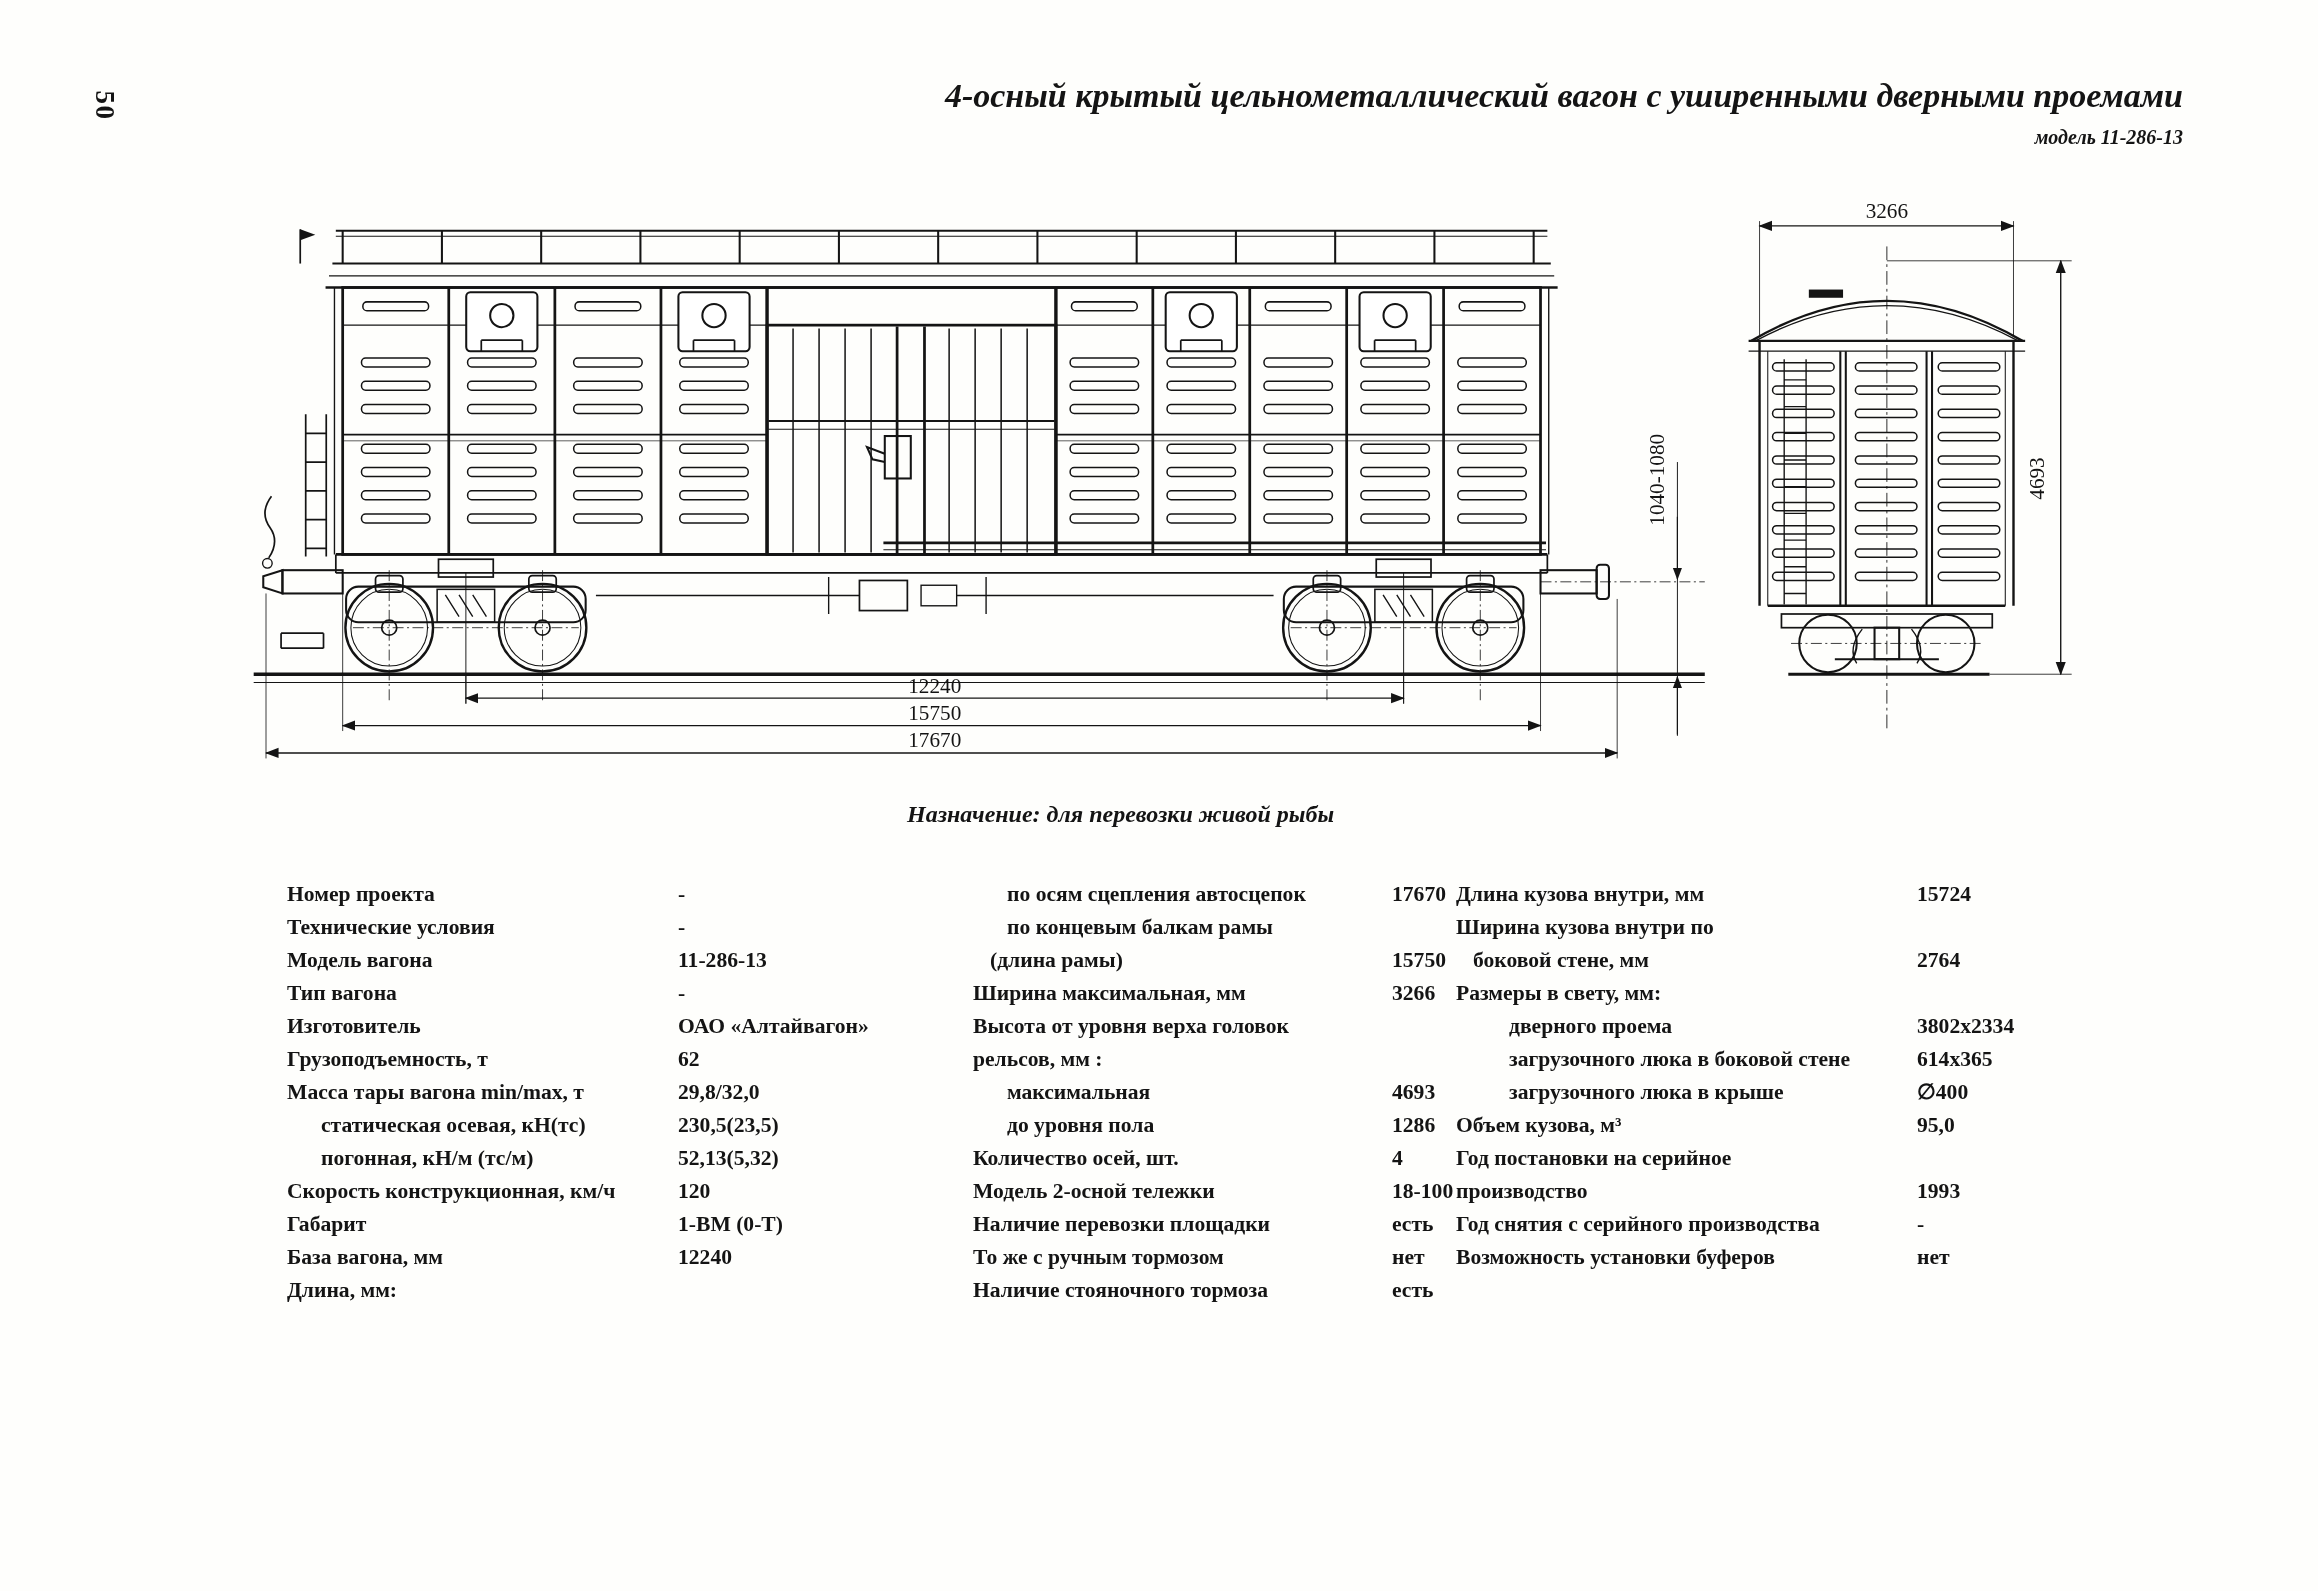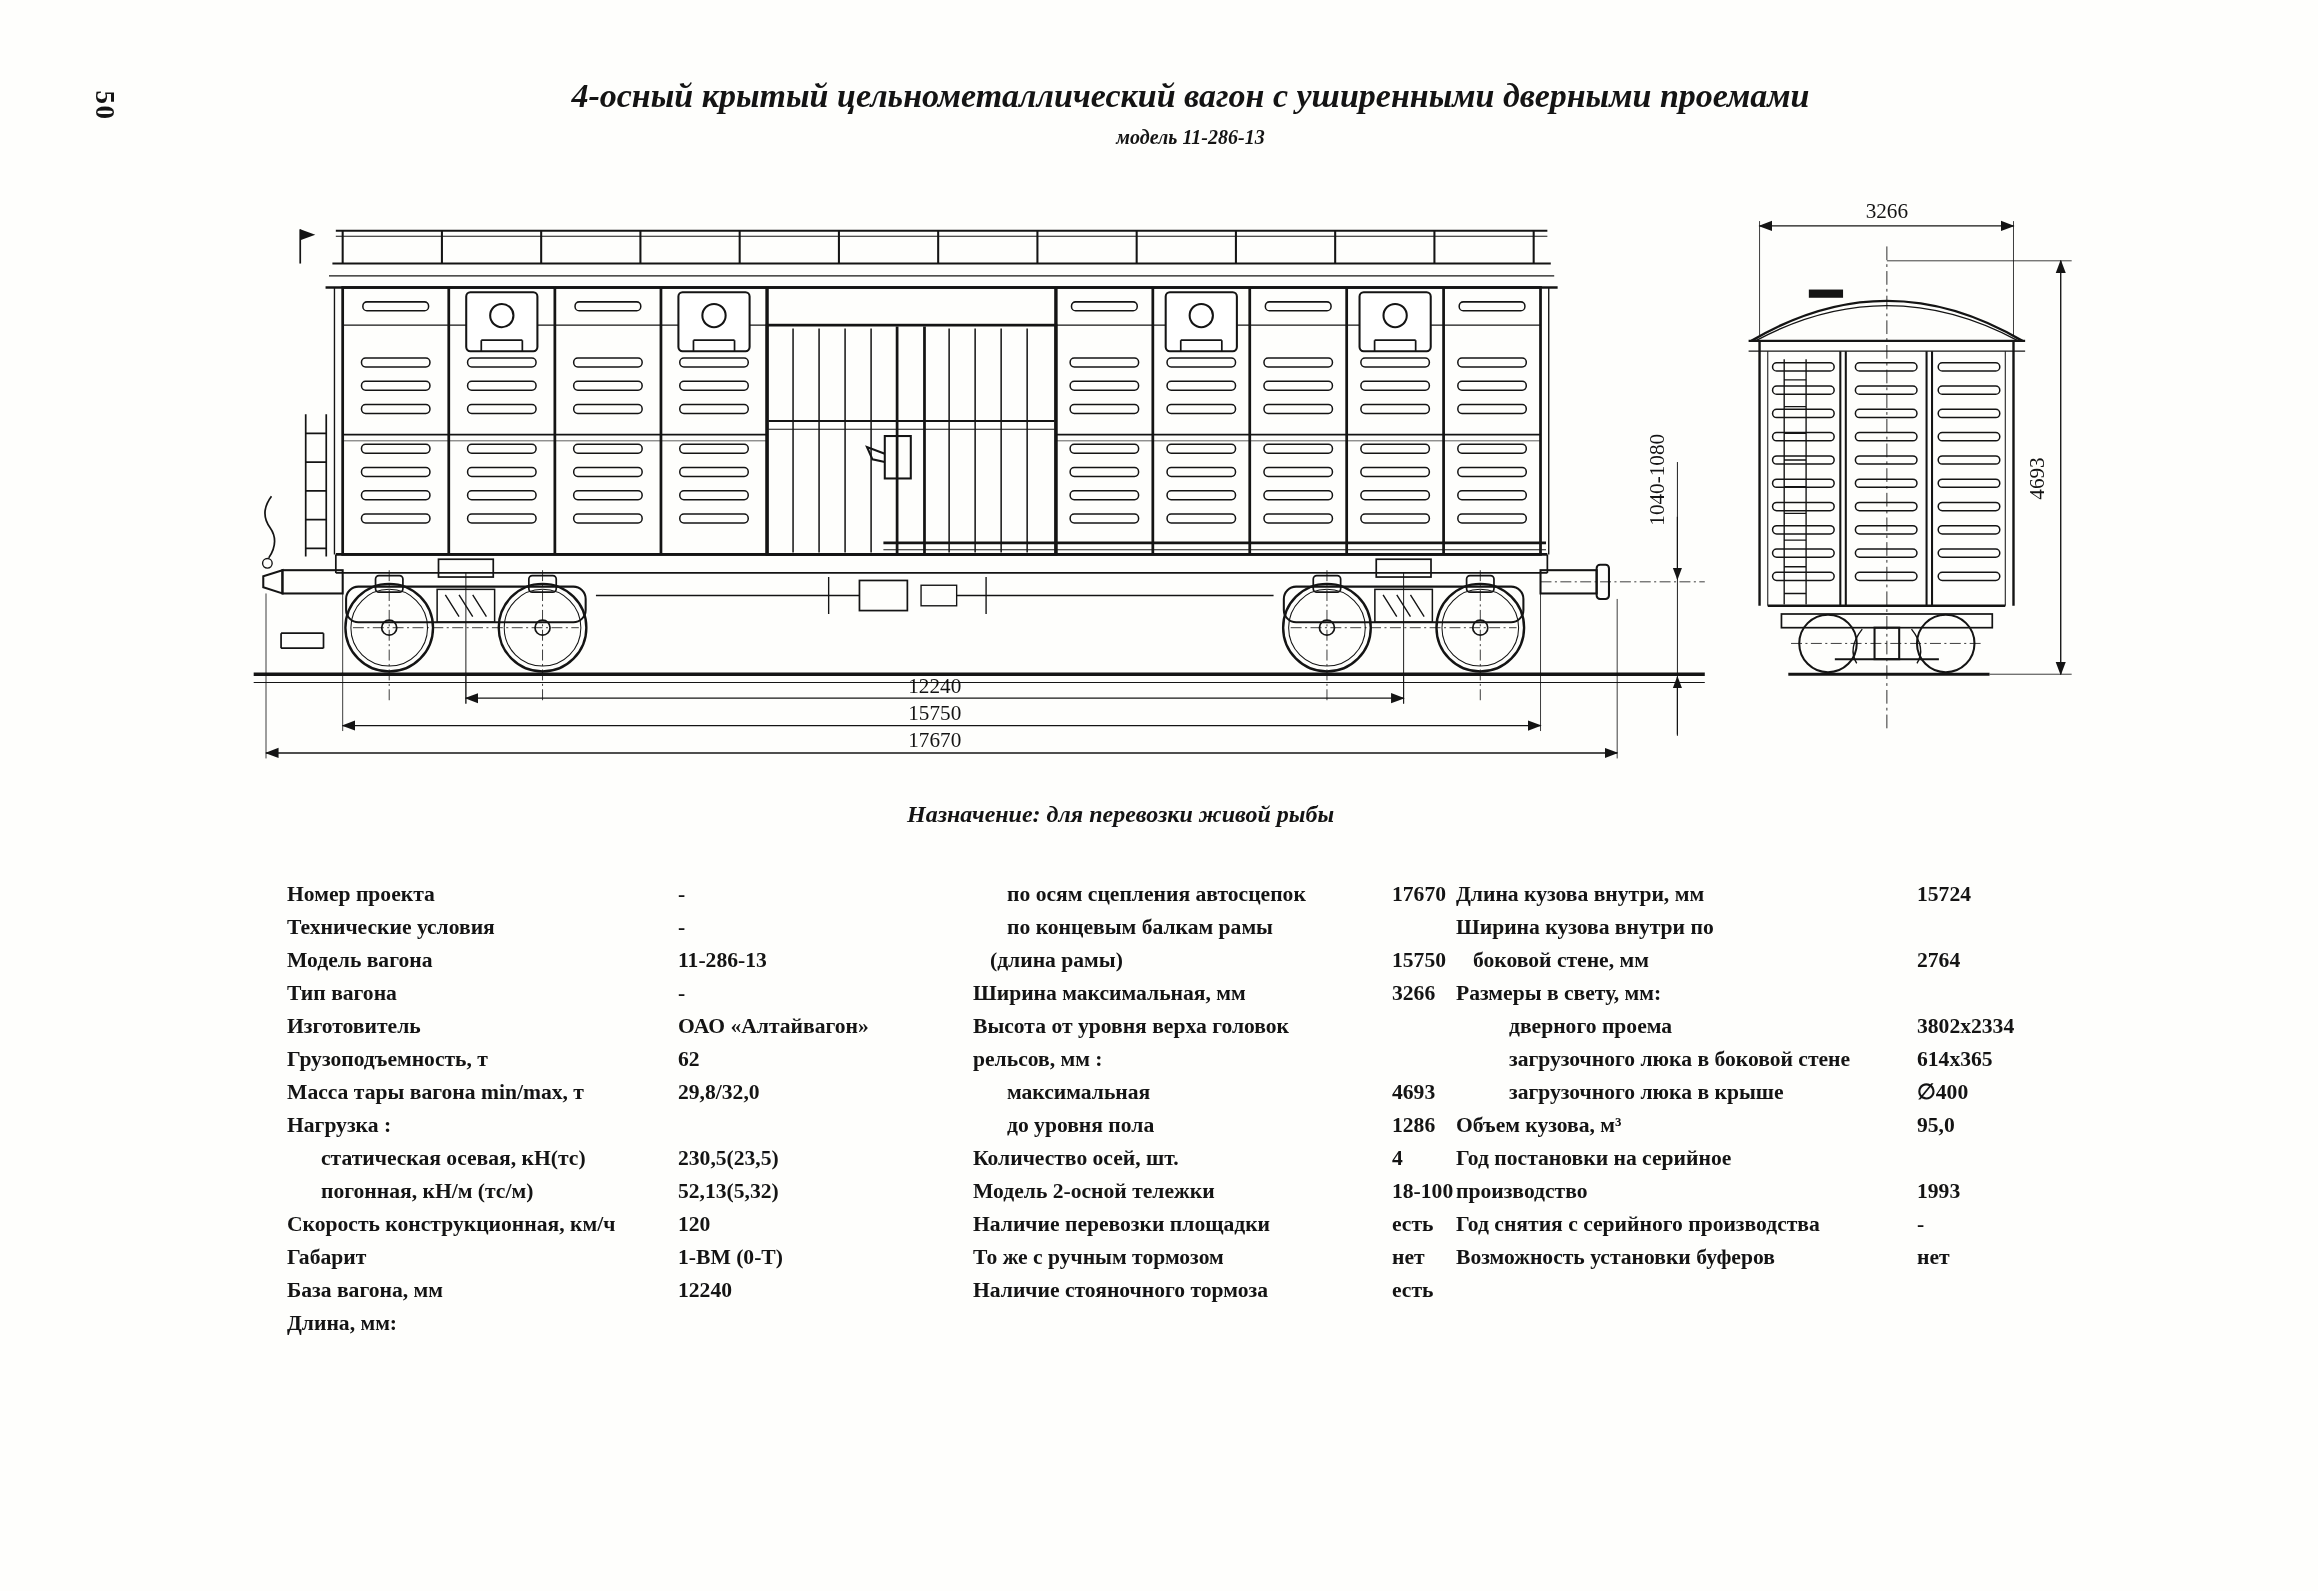--- a/index.html
+++ b/index.html
@@ -1,20 +1,20 @@
 <!DOCTYPE html>
 <html style="font-size:11px"><head>
 <meta charset="utf-8">
 <style>
   html,body{margin:0;padding:0;background:#e8e8e4;}
   .page{position:relative;width:2319px;height:1591px;background:#fefefc;overflow:hidden;
         font-family:"Liberation Serif",serif;color:#141414;}
   .page-number{position:absolute;left:90px;top:90px;font-size:27px;font-weight:bold;
         transform:rotate(90deg);letter-spacing:1.4px;}
-  .title{position:absolute;left:198px;top:77px;width:1985px;text-align:center;
+  .title{position:absolute;left:198px;top:77px;width:1985px;text-align:right;
         font-style:italic;font-weight:bold;}
   .title-line1{font-size:34px;}
   .title-line2{font-size:20px;margin-top:11px;}
   .drawing{position:absolute;left:240px;top:195px;width:1985px;height:582px;}
   .purpose{position:absolute;left:907px;top:801px;font-size:24px;font-style:italic;font-weight:bold;font-family:Liberation Serif, serif;}
   .specs{position:absolute;left:0;top:878px;width:2319px;height:493px;
         font-size:21.6px;font-weight:bold;}
   .spec-col{position:absolute;top:0;}
   .col1{left:287px;width:636px;}
   .col2{left:929px;width:520px;margin-left:44px;}
@@ -257,21 +257,20 @@
 
   <div class="specs">
     <div class="spec-col col1">
         <div class="spec-row"><span class="spec-label">Номер проекта</span><span class="spec-value">-</span></div>
         <div class="spec-row"><span class="spec-label">Технические условия</span><span class="spec-value">-</span></div>
         <div class="spec-row"><span class="spec-label">Модель вагона</span><span class="spec-value">11-286-13</span></div>
         <div class="spec-row"><span class="spec-label">Тип вагона</span><span class="spec-value">-</span></div>
         <div class="spec-row"><span class="spec-label">Изготовитель</span><span class="spec-value">ОАО «Алтайвагон»</span></div>
         <div class="spec-row"><span class="spec-label">Грузоподъемность, т</span><span class="spec-value">62</span></div>
         <div class="spec-row"><span class="spec-label">Масса тары вагона min/max, т</span><span class="spec-value">29,8/32,0</span></div>
-        <div class="spec-row"><span class="spec-label">Нагрузка :</span><span class="spec-value"></span></div>
         <div class="spec-row"><span class="spec-label ind2">статическая осевая, кН(тс)</span><span class="spec-value">230,5(23,5)</span></div>
         <div class="spec-row"><span class="spec-label ind2">погонная, кН/м (тс/м)</span><span class="spec-value">52,13(5,32)</span></div>
         <div class="spec-row"><span class="spec-label">Скорость конструкционная, км/ч</span><span class="spec-value">120</span></div>
         <div class="spec-row"><span class="spec-label">Габарит</span><span class="spec-value">1-ВМ (0-Т)</span></div>
         <div class="spec-row"><span class="spec-label">База вагона, мм</span><span class="spec-value">12240</span></div>
         <div class="spec-row"><span class="spec-label">Длина, мм:</span><span class="spec-value"></span></div>
       </div>
     <div class="spec-col col2">
         <div class="spec-row"><span class="spec-label ind2">по осям сцепления автосцепок</span><span class="spec-value">17670</span></div>
         <div class="spec-row"><span class="spec-label ind2">по концевым балкам рамы</span><span class="spec-value"></span></div>

